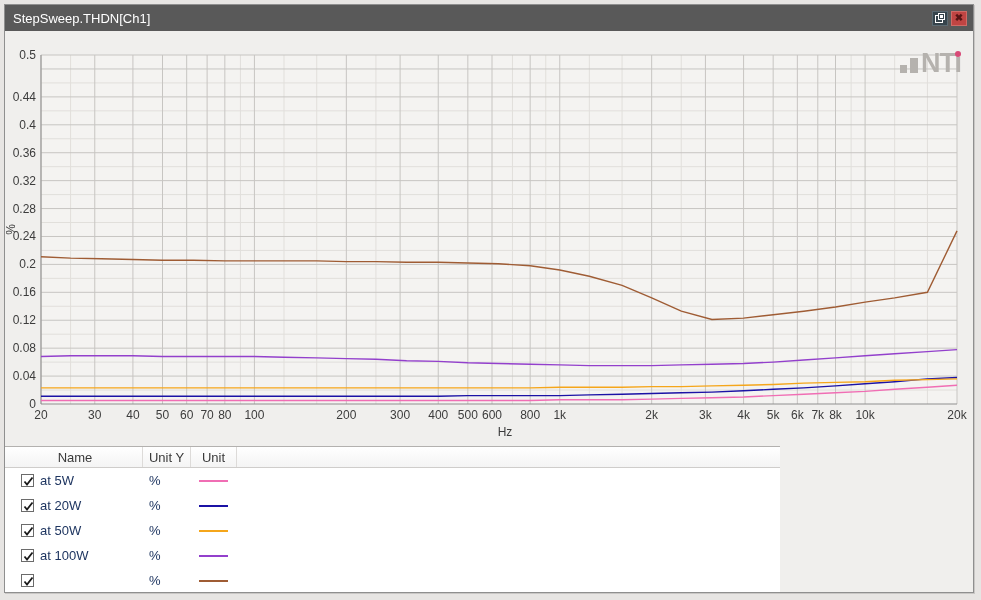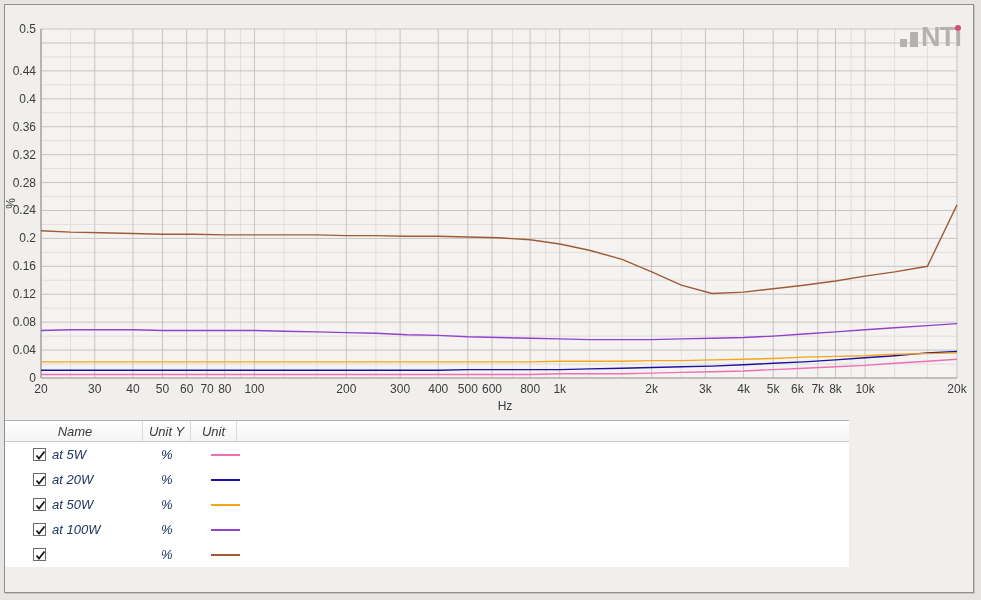--- a/index.html
+++ b/index.html
@@ -29,47 +29,58 @@
   .nti-logo { position: absolute; right: 12px; top: 16px; height: 30px;
     display: flex; align-items: flex-end; pointer-events: none; }
   .nti-logo .b1 { width: 7px; height: 8px;  background: #b5b2ae; margin-right: 3px; margin-bottom: 4px; }
   .nti-logo .b2 { width: 8px; height: 15px; background: #b5b2ae; margin-right: 3px; margin-bottom: 4px; }
   .nti-text { position: relative; font-size: 27px; font-weight: bold;
     letter-spacing: -1px; color: #b5b2ae; line-height: 28px; }
   .nti-dot { position: absolute; right: 0px; top: 4px; width: 6px; height: 6px;
     border-radius: 50%; }
 
   
-  .legendpanel { position: relative; width: 844px; height: 147px; background: #ffffff;
-    border-top: 1px solid #b3b1af; font-size: 13px; font-style: italic; }
+  .legendpanel { position: relative; width: 775px; height: 147px; background: #ffffff;
+    border-top: 1px solid #b3b1af; font-size: 13px; }
   .lheader { display: flex; height: 21px; align-items: stretch;
     background: linear-gradient(#ffffff, #f4f4f4); border-bottom: 1px solid #cfcdcb;
     color: #3a3a3a; padding-left: 3px; }
   .lheader .hcell { display: flex; align-items: center; justify-content: center;
     border-right: 1px solid #dddbd9; height: 100%; }
   .hc0 { width: 135px; } .hc1 { width: 48px; } .hc2 { width: 46px; }
   .hc3 { width: 208px; } .hc4 { flex: 1 1 auto; border-right: none !important; }
 
   .lrow { display: flex; height: 25px; align-items: center; color: #1e3560;
-    padding-left: 16px; }
+    padding-left: 4px; }
   .cell-name { width: 135px; display: flex; align-items: center; gap: 6px;
     padding-left: 12px; }
   .cell-unit { width: 48px; padding-left: 5px; }
   .cell-color { width: 46px; display: flex; align-items: center; padding-left: 7px; }
   .cell-info { width: 208px; }
   .cline { width: 29px; height: 2px; }
   .cbx { width: 13px; height: 13px; background: #ffffff; border: 1px solid #6b6b6b;
     position: relative; flex: 0 0 auto; cursor: pointer; }
   .cbx svg { position: absolute; left: 0px; top: 0px; }
 </style>
 </head>
 <body>
 
 <div class="window">
 
+  <div class="titlebar">
+    <span class="title">StepSweep.THDN[Ch1]</span>
+    <span class="tb-btn tb-popout">
+      <svg width="10" height="10" viewBox="0 0 10 10">
+        <rect x="0.5" y="2.5" width="7" height="7" fill="none" stroke="#ffffff" stroke-width="1"></rect>
+        <rect x="3.5" y="0.5" width="6" height="6" fill="#36444c" stroke="#ffffff" stroke-width="1"></rect>
+        <rect x="5" y="2" width="3" height="3" fill="#ffffff"></rect>
+      </svg>
+    </span>
+    <span class="tb-btn tb-close">✖</span>
+  </div>
 
   <div class="chartpanel">
     <svg id="chart-svg" width="968" height="415" viewBox="0 0 968 415">
         <rect x="36" y="24" width="916" height="349" fill="#f4f3f1"></rect>
         <line x1="36" x2="952" y1="359.04" y2="359.04" stroke="#e1dfdb"></line>
         <line x1="36" x2="952" y1="331.12" y2="331.12" stroke="#e1dfdb"></line>
         <line x1="36" x2="952" y1="303.2" y2="303.2" stroke="#e1dfdb"></line>
         <line x1="36" x2="952" y1="275.28" y2="275.28" stroke="#e1dfdb"></line>
         <line x1="36" x2="952" y1="247.36" y2="247.36" stroke="#e1dfdb"></line>
         <line x1="36" x2="952" y1="219.44" y2="219.44" stroke="#e1dfdb"></line>

